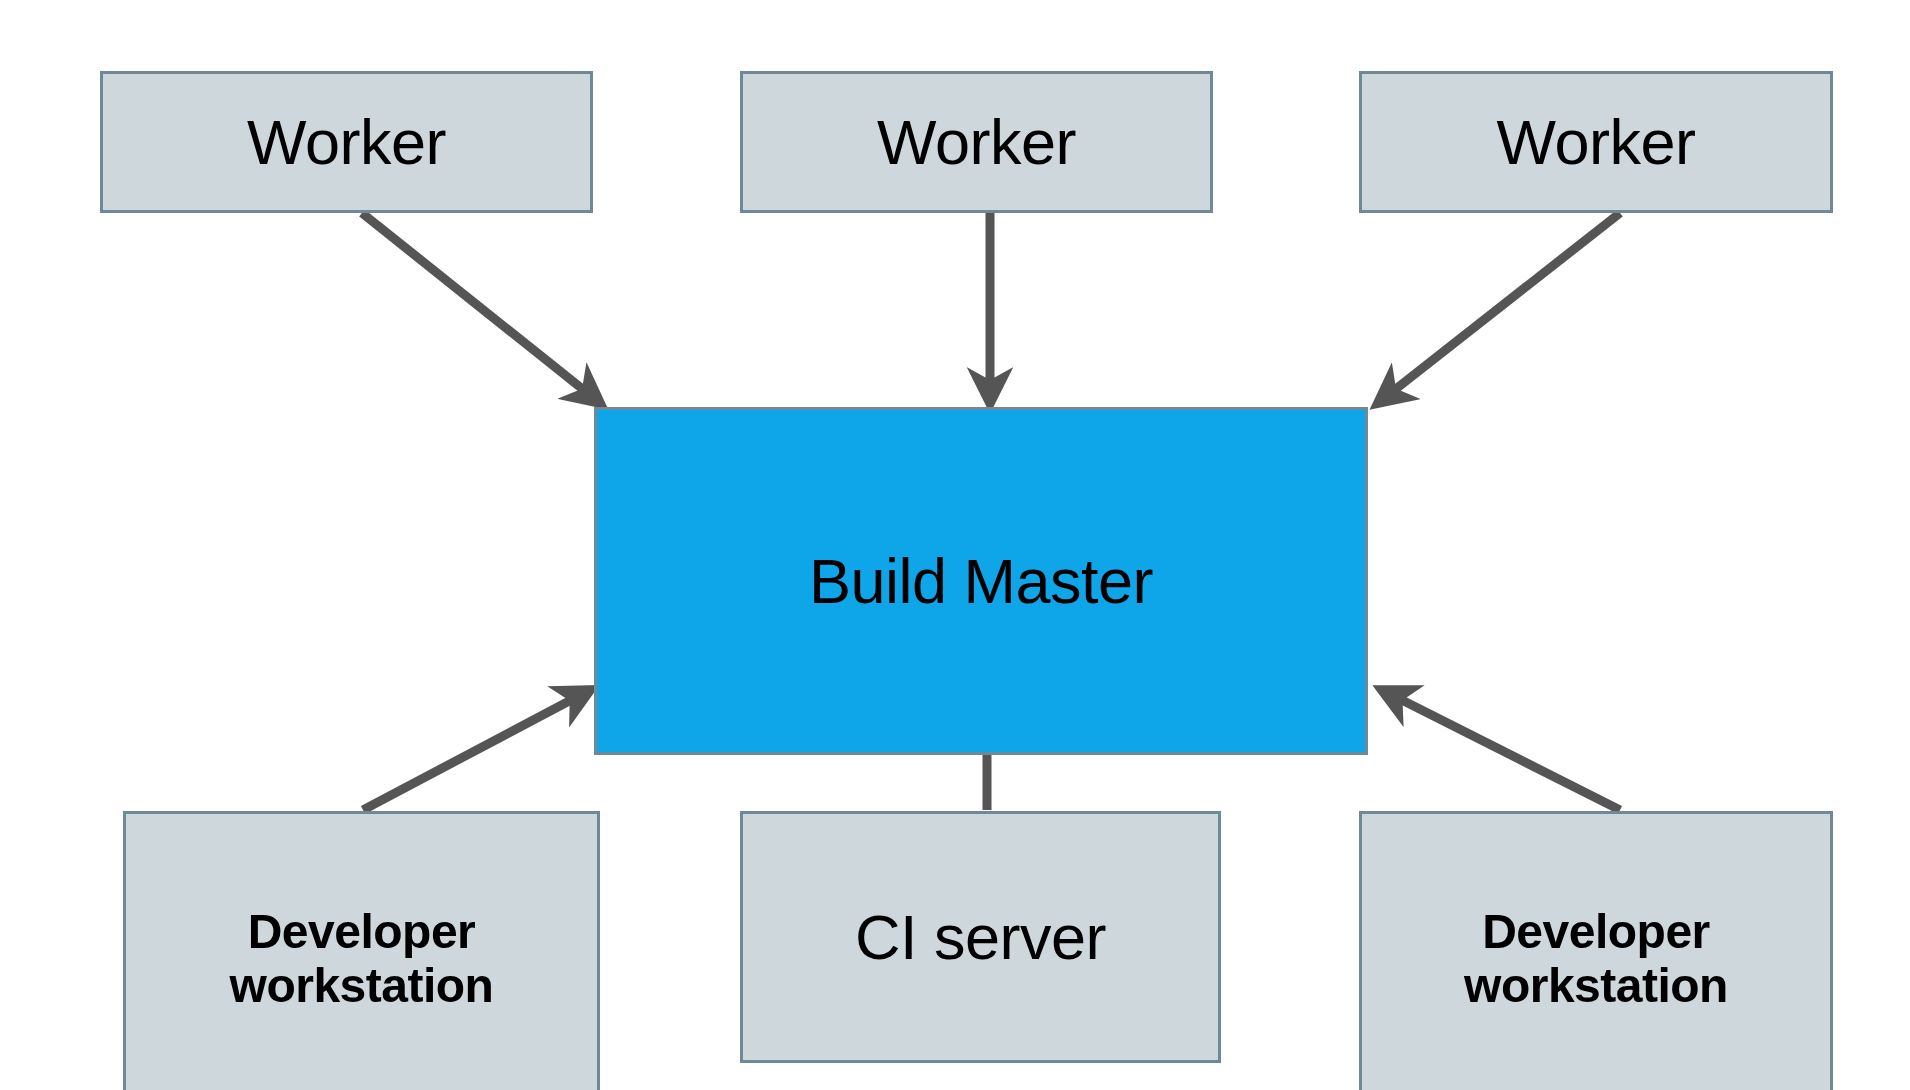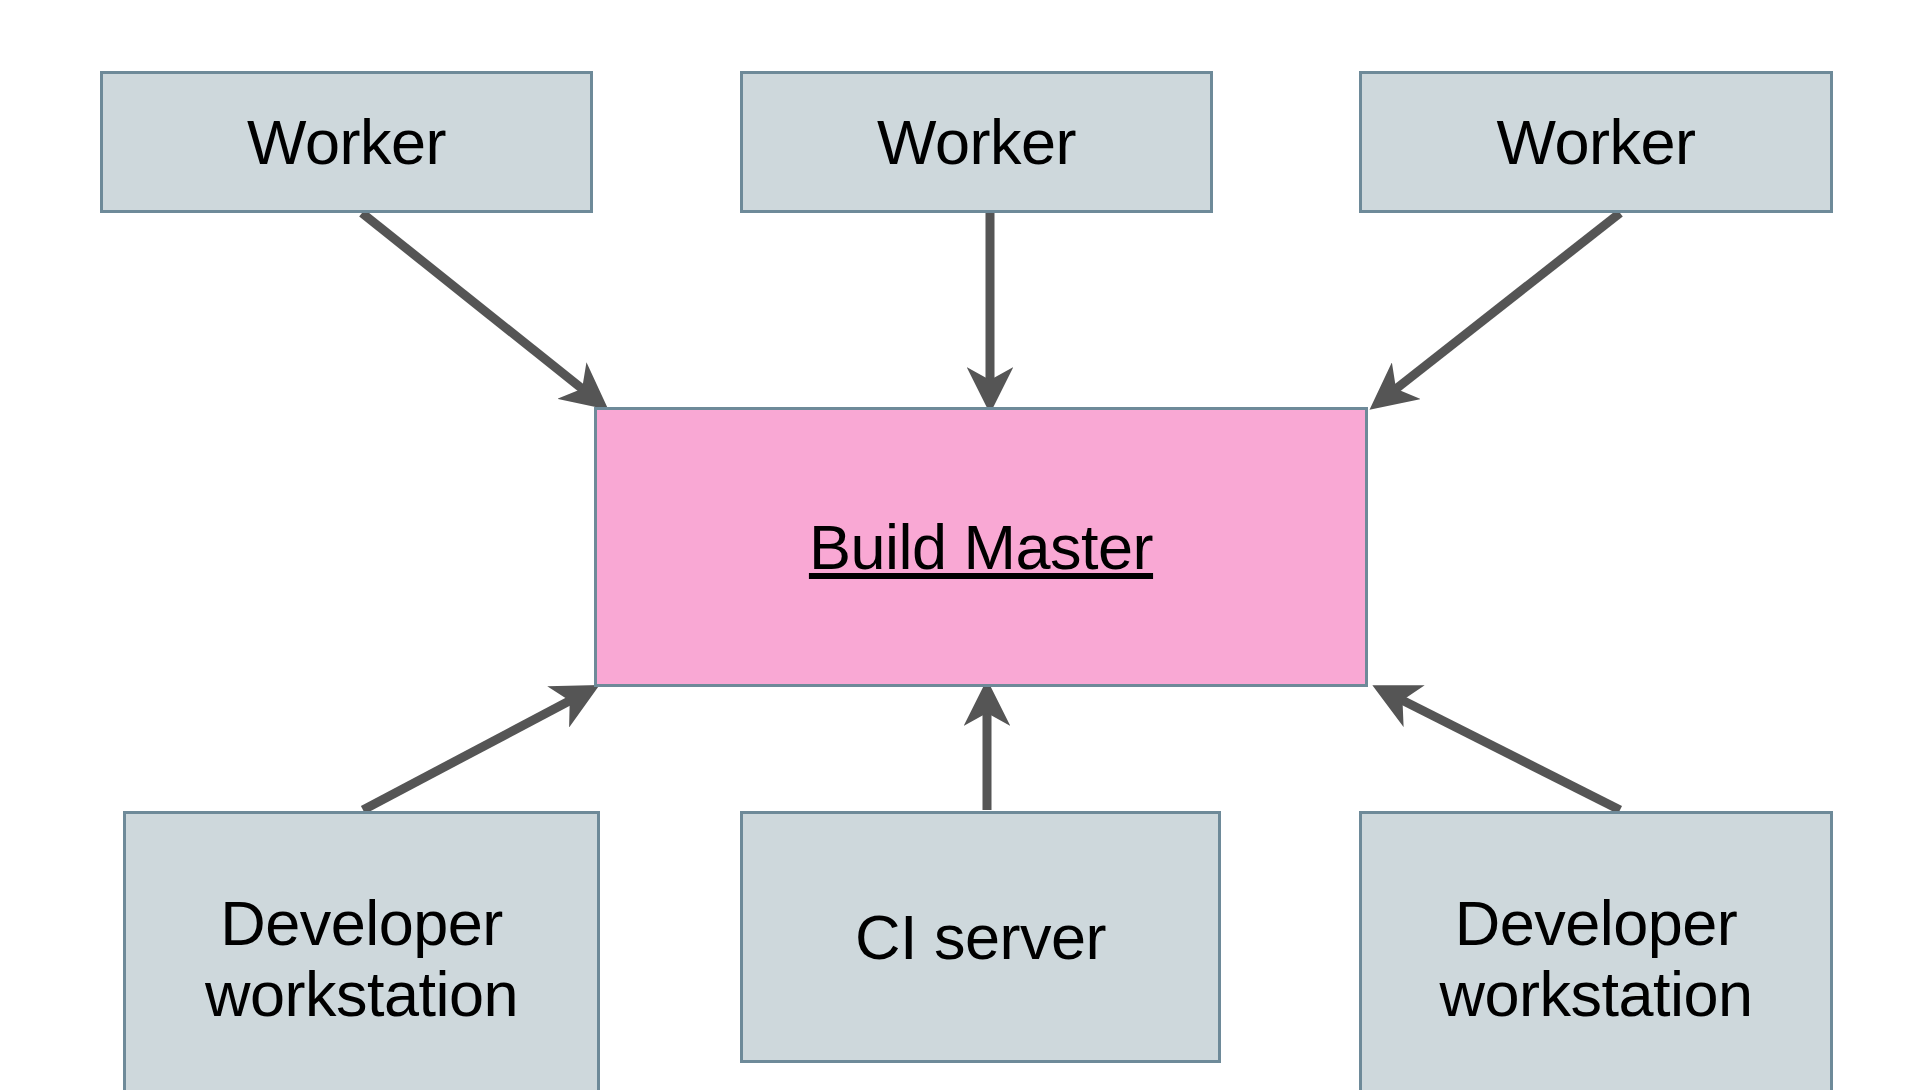--- a/index.html
+++ b/index.html
@@ -43,21 +43,21 @@
     color: #000000;
     font-family: "Liberation Sans", sans-serif;
     font-weight: 400;
     line-height: 1.12;
     white-space: pre-line;
     letter-spacing: -0.5px;
   }
   .node-worker .node-label { font-size: 63px; }
   .node-master .node-label { font-size: 63px; }
   .node-ci .node-label     { font-size: 63px; }
-  .node-dev .node-label    { font-size: 63px; }
+  .node-dev .node-label    { font-size: 48px; font-weight: bold; }
 </style>
 </head>
 <body>
 
 <div id="diagram-canvas" style="background: rgb(255, 255, 255);">
 
   <svg id="edge-layer" viewBox="0 0 1910 1090" width="1910" height="1090" xmlns="http://www.w3.org/2000/svg">
     <defs>
       <marker id="arrowhead" markerWidth="5.2" markerHeight="5.2" refX="4.0" refY="2.6" orient="auto" markerUnits="strokeWidth">
         <path d="M 0,0 L 5.2,2.6 L 0,5.2 L 1.45,2.6 z" fill="#555555"></path>
@@ -79,21 +79,21 @@
   </div>
 
   <div class="node node-worker" style="left: 740px; top: 36px; width: 473px; height: 142px; background: rgb(206, 216, 220); border-color: rgb(110, 138, 153); border-width: 3px;">
     <span class="node-label" style="color: rgb(0, 0, 0);">Worker</span>
   </div>
 
   <div class="node node-worker" style="left: 1359px; top: 36px; width: 474px; height: 142px; background: rgb(206, 216, 220); border-color: rgb(110, 138, 153); border-width: 3px;">
     <span class="node-label" style="color: rgb(0, 0, 0);">Worker</span>
   </div>
 
-  <div class="node node-master" style="left: 594px; top: 372px; width: 774px; height: 280px; background: #f9a8d4; border-color: rgb(110, 138, 153); border-width: 3px; text-decoration: underline;">
+  <div class="node node-master" style="left: 594px; top: 372px; width: 774px; height: 348px; background: #0ea5e9; border-color: rgb(110, 138, 153); border-width: 3px;">
     <span class="node-label" style="color: rgb(0, 0, 0);">Build Master</span>
   </div>
 
   <div class="node node-dev" style="left: 123px; top: 776px; width: 477px; height: 296px; background: rgb(206, 216, 220); border-color: rgb(110, 138, 153); border-width: 3px;">
     <span class="node-label" style="color: rgb(0, 0, 0);">Developer
 workstation</span>
   </div>
 
   <div class="node node-ci" style="left: 740px; top: 776px; width: 481px; height: 252px; background: rgb(206, 216, 220); border-color: rgb(110, 138, 153); border-width: 3px;">
     <span class="node-label" style="color: rgb(0, 0, 0);">CI server</span>

